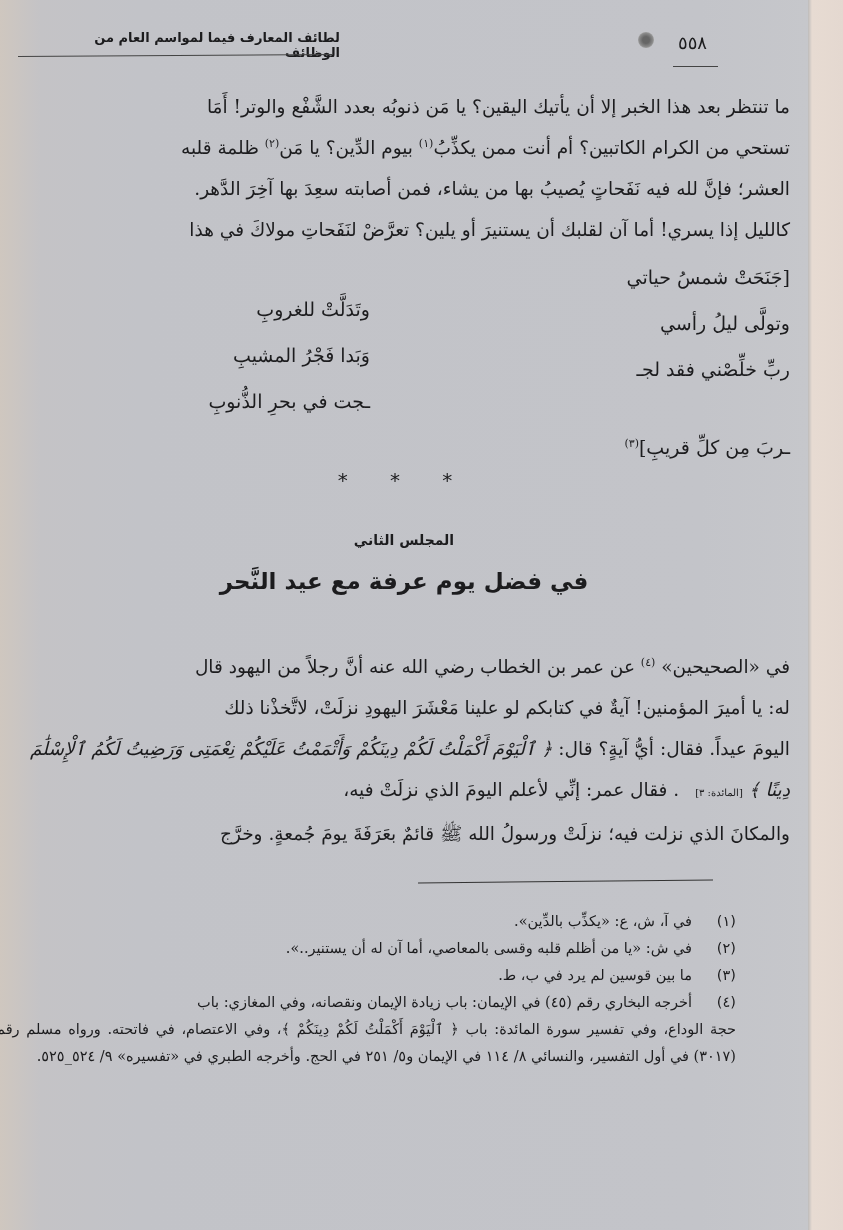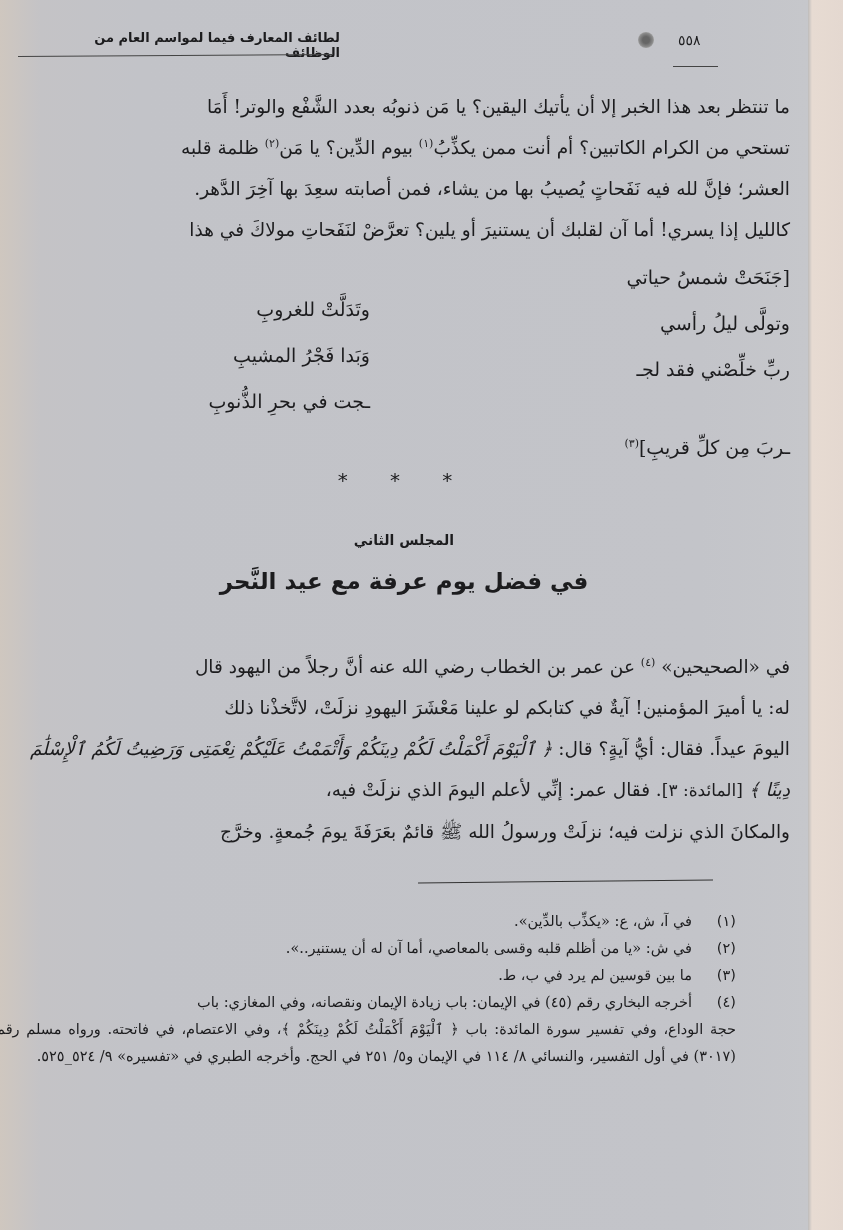--- a/index.html
+++ b/index.html
@@ -23,21 +23,21 @@
   .header-title {
     position: absolute; left: 12px; top: 4px; width: 300px; direction: rtl; text-align: right;
     font-family: "DejaVu Sans", sans-serif; font-weight: bold; font-size: 13px; letter-spacing: -0.2px;
   }
   .header-rule-left {
     position: absolute; left: -10px; top: 29px; width: 315px; height: 1px; background: #444;
     transform: rotate(-0.4deg);
   }
   .page-number {
     position: absolute; left: 650px; top: 6px; font-family: Liberation Sans, sans-serif;
-    font-size: 14px; letter-spacing: 1px;
+    font-size: 18px; letter-spacing: 1px;
   }
   .page-number-rule { position: absolute; left: 645px; top: 40px; width: 45px; height: 1px; background: #444; }
   .ornament {
     position: absolute; left: 610px; top: 6px; width: 16px; height: 16px; border-radius: 50%;
     background: radial-gradient(circle, #666 30%, #8a8a8a 60%, #aaa 75%);
   }
   .body-text {
     position: absolute; top: 86px; left: 30px; width: 760px;
     direction: rtl; text-align: justify; font-size: 18.5px; line-height: 41px;
   }
@@ -57,21 +57,21 @@
   .section-label {
     position: absolute; top: 532px; left: 0; width: 808px; text-align: center; direction: rtl;
     font-family: "DejaVu Sans", sans-serif; font-weight: bold; font-size: 14px;
   }
   .section-title {
     position: absolute; top: 568px; left: 0; width: 808px; text-align: center; direction: rtl;
     font-family: "DejaVu Sans", sans-serif; font-weight: bold; font-size: 23px;
   }
   .body-text-2 { top: 646px; line-height: 41px; }
   .quran { font-family: "DejaVu Serif", serif; font-style: italic; }
-  .ref { font-size: 17px; }
+  .ref { font-size: 10px; margin-left: 16px; }
   .footnote-rule {
     position: absolute; top: 881px; left: 418px; width: 295px; height: 1px; background: #333;
     transform: rotate(-0.6deg);
   }
   .footnotes {
     position: absolute; top: 908px; left: 36px; width: 700px; direction: rtl;
     font-size: 14.5px; line-height: 27px;
   }
   .fn { display: flex; direction: rtl; }
   .fn-num { width: 44px; flex: none; font-family: "DejaVu Sans", sans-serif; }

